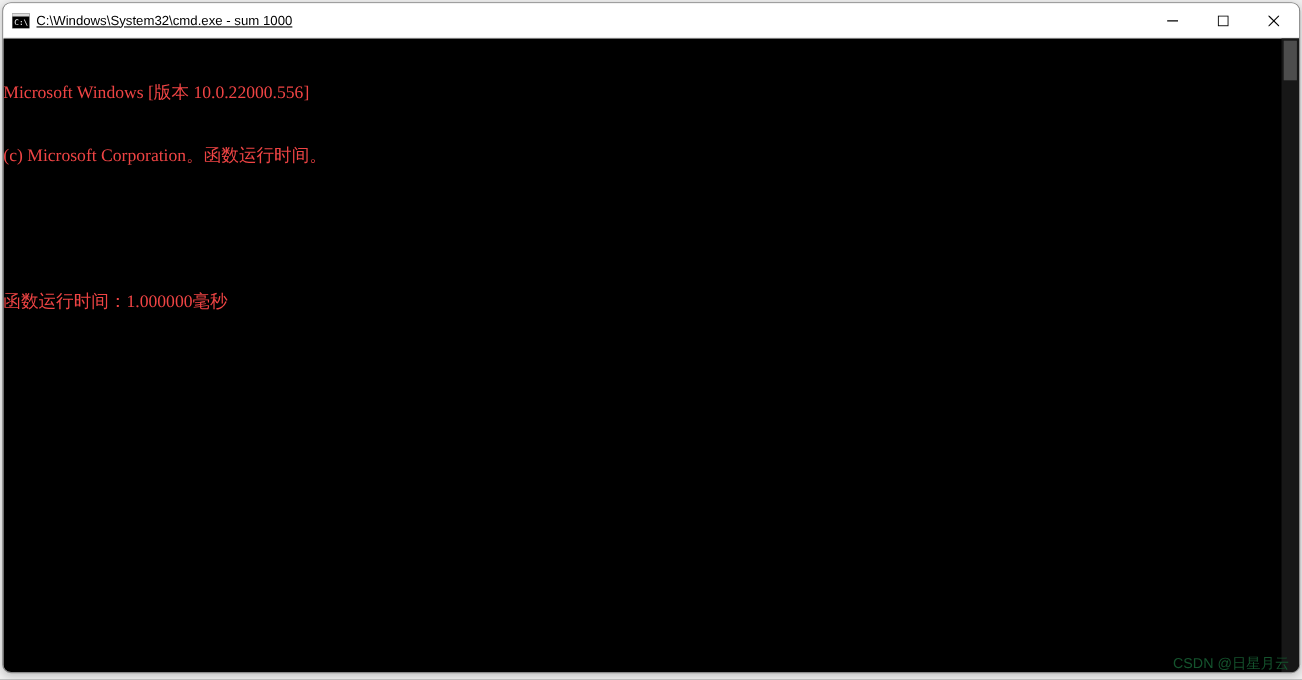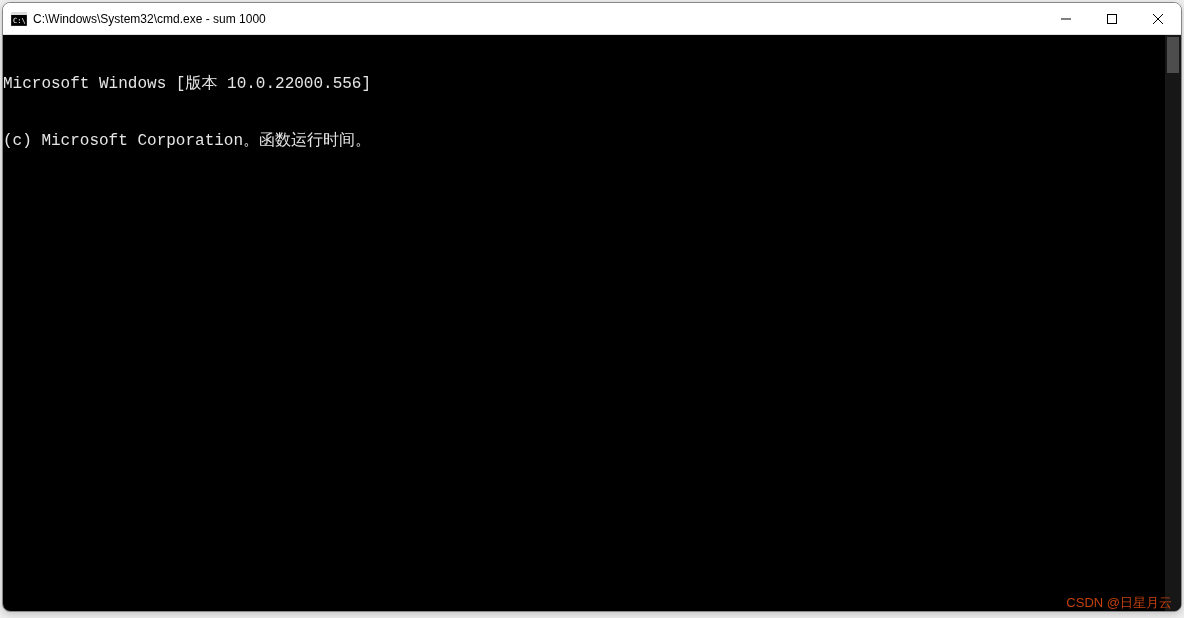--- a/index.html
+++ b/index.html
@@ -53,20 +53,21 @@
       width: 16px;
       height: 14px;
     }
     
     .titlebar-text {
       flex: 1;
       font-size: 12px;
       color: #000;
       white-space: nowrap;
       overflow: hidden;
+      text-decoration: underline;
     }
     
     .window-controls {
       display: flex;
       height: 100%;
     }
     
     .win-btn {
       width: 46px;
       height: 100%;
@@ -86,24 +87,24 @@
     .terminal-area {
       flex: 1;
       display: flex;
       background: #000000;
       position: relative;
     }
     
     .terminal-content {
       flex: 1;
       padding: 2px 16px 0 0;
-      font-family: Liberation Mono, monospace;
+      font-family: Liberation Serif, serif;
       font-size: 16px;
       line-height: 19px;
-      color: #e5e5e5;
+      color: #ef4444;
       white-space: pre;
       overflow: hidden;
     }
     
     .terminal-line {
       display: block;
     }
     
     .scrollbar {
       width: 16px;
@@ -119,21 +120,21 @@
       height: 36px;
       background: #4d4d4d;
       border-radius: 0;
     }
     
     .watermark {
       position: absolute;
       bottom: 6px;
       right: 12px;
       font-size: 13px;
-      color: #c2410c;
+      color: #14532d;
       font-family: "Microsoft YaHei", sans-serif;
       z-index: 10;
     }
   </style>
 </head>
 <body>
 
 <div class="window">
   <div class="titlebar">
     <div class="titlebar-icon">
@@ -163,20 +164,21 @@
       </button>
     </div>
   </div>
 
   <div class="terminal-area">
     <div class="terminal-content">
       <span class="terminal-line">Microsoft Windows [版本 10.0.22000.556]</span>
       <span class="terminal-line">(c) Microsoft Corporation。函数运行时间。</span>
       <span class="terminal-line"></span>
       <span class="terminal-line"></span>
+      <span class="terminal-line">函数运行时间：1.000000毫秒</span>
     </div>
     <div class="scrollbar">
       <div class="scrollbar-thumb"></div>
     </div>
   </div>
 </div>
 
 <div class="watermark">CSDN @日星月云</div>
 
 </body></html>

